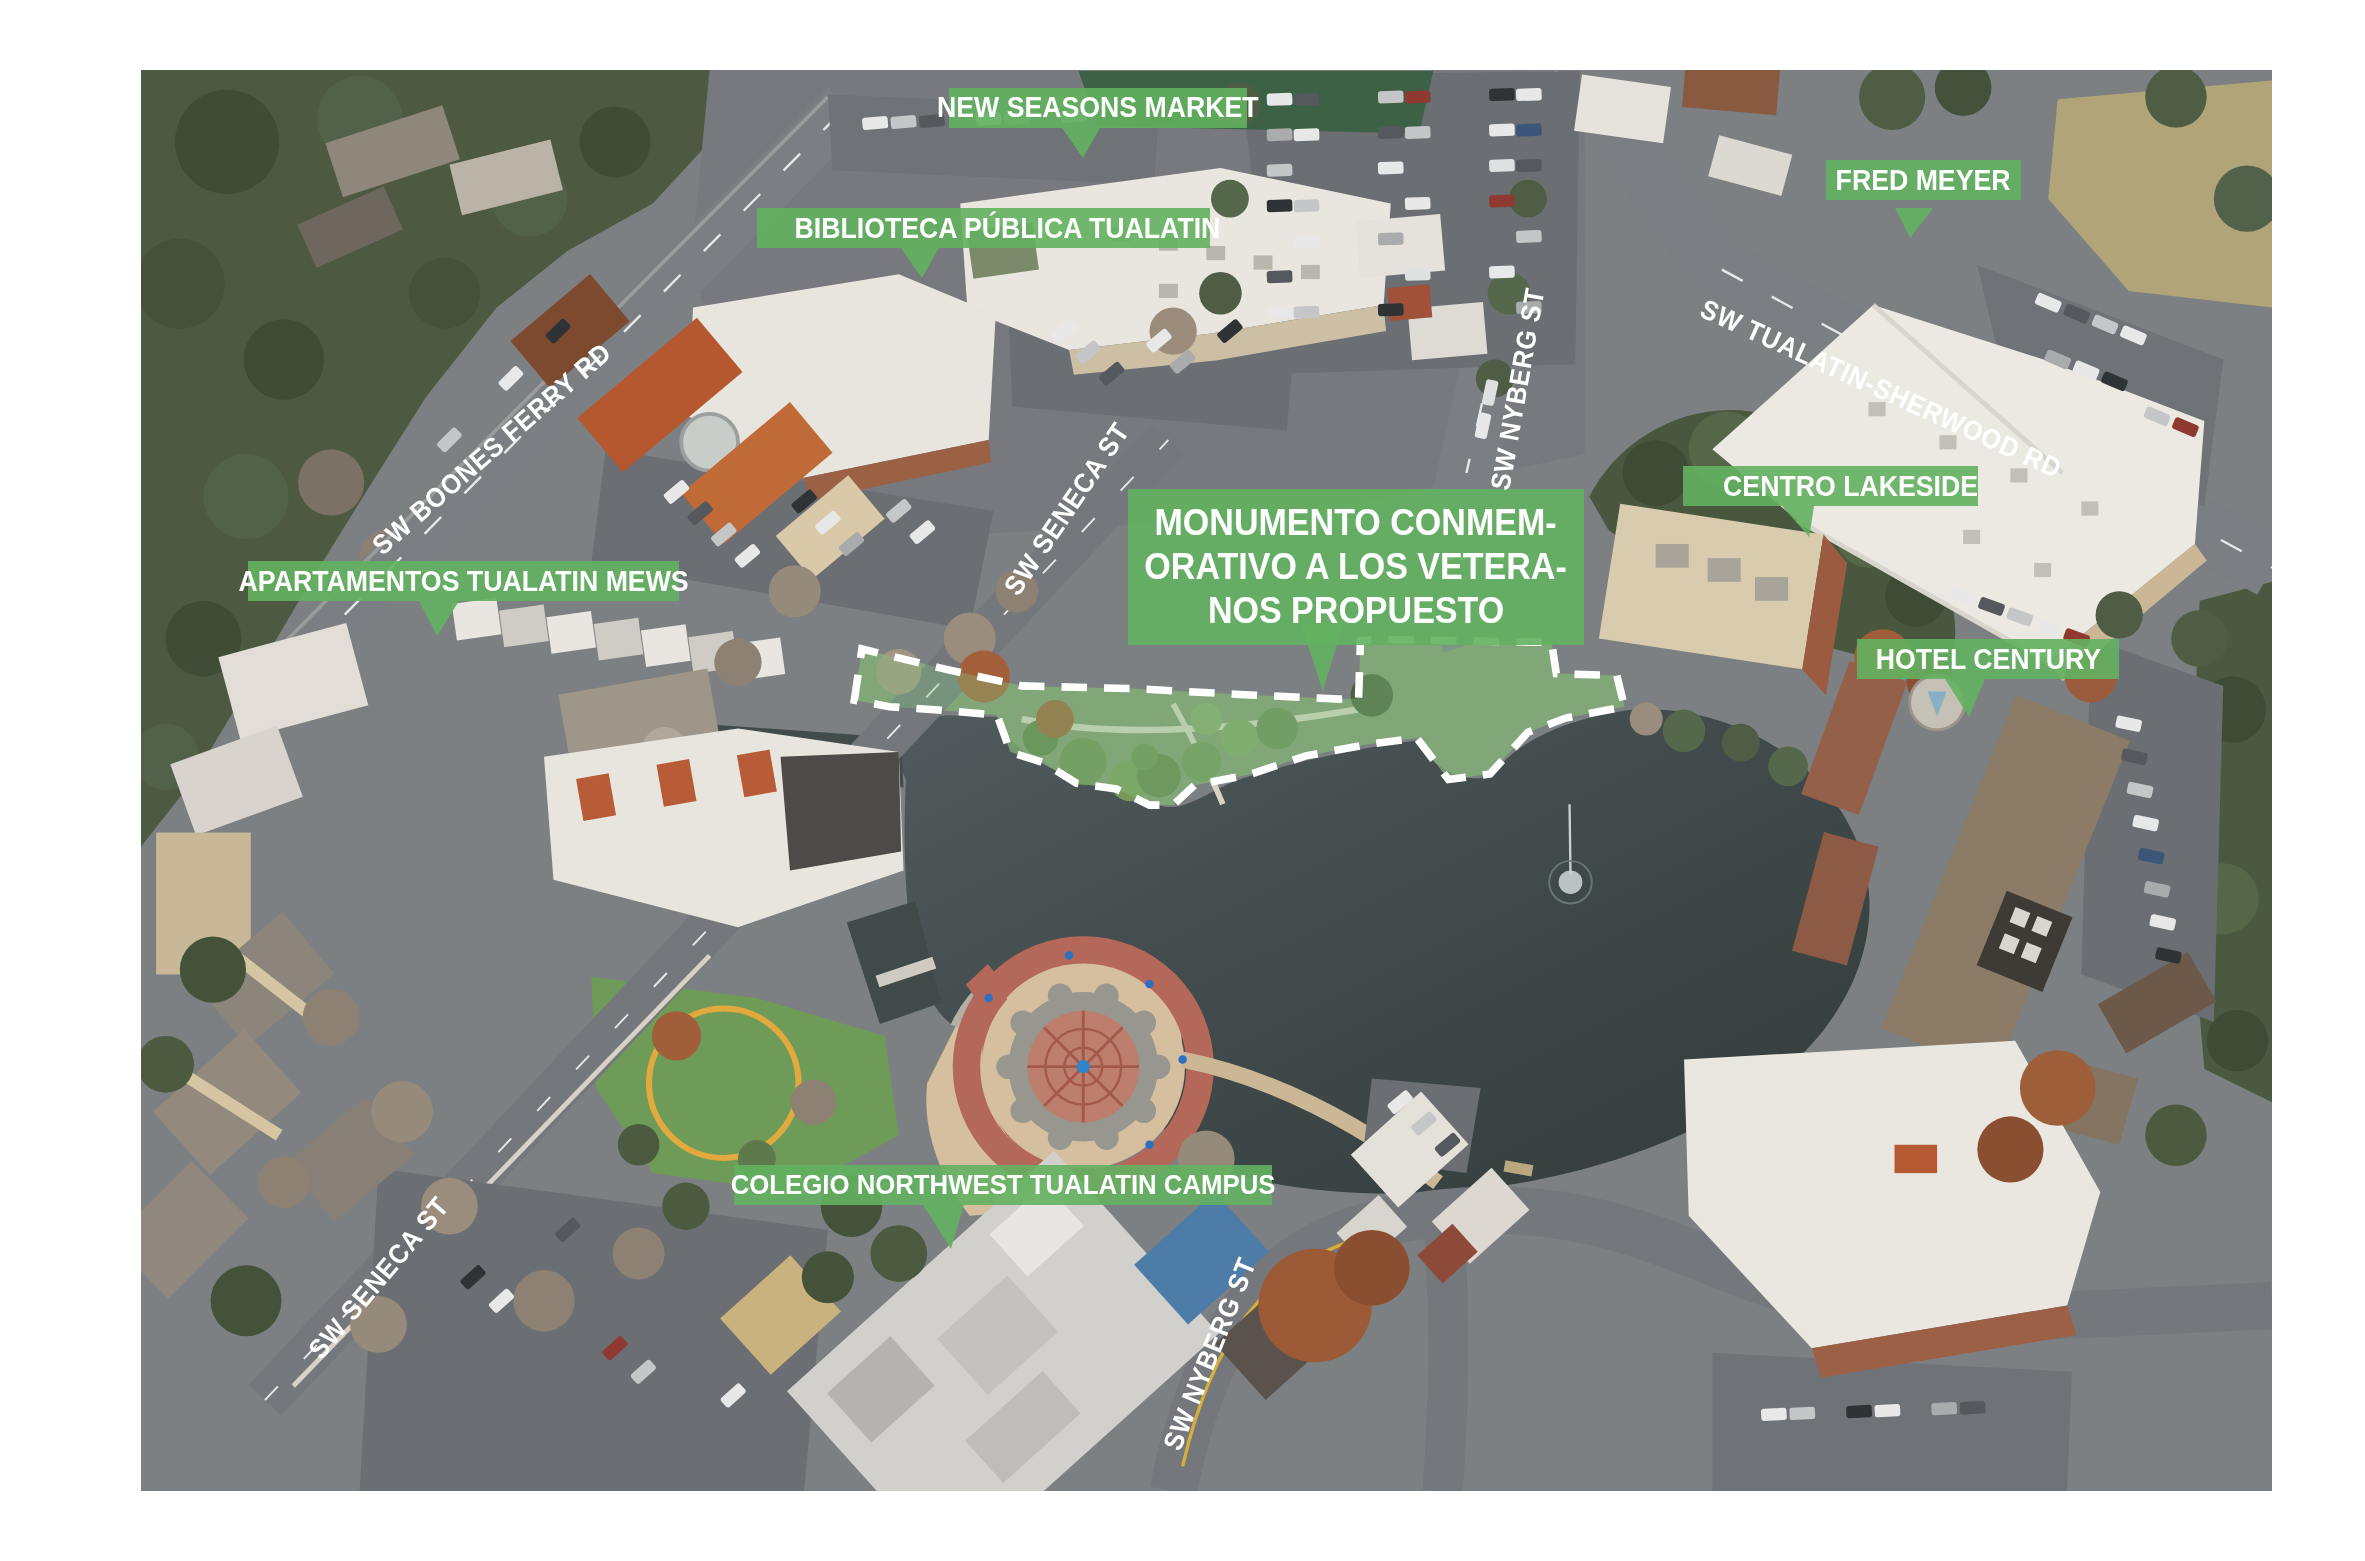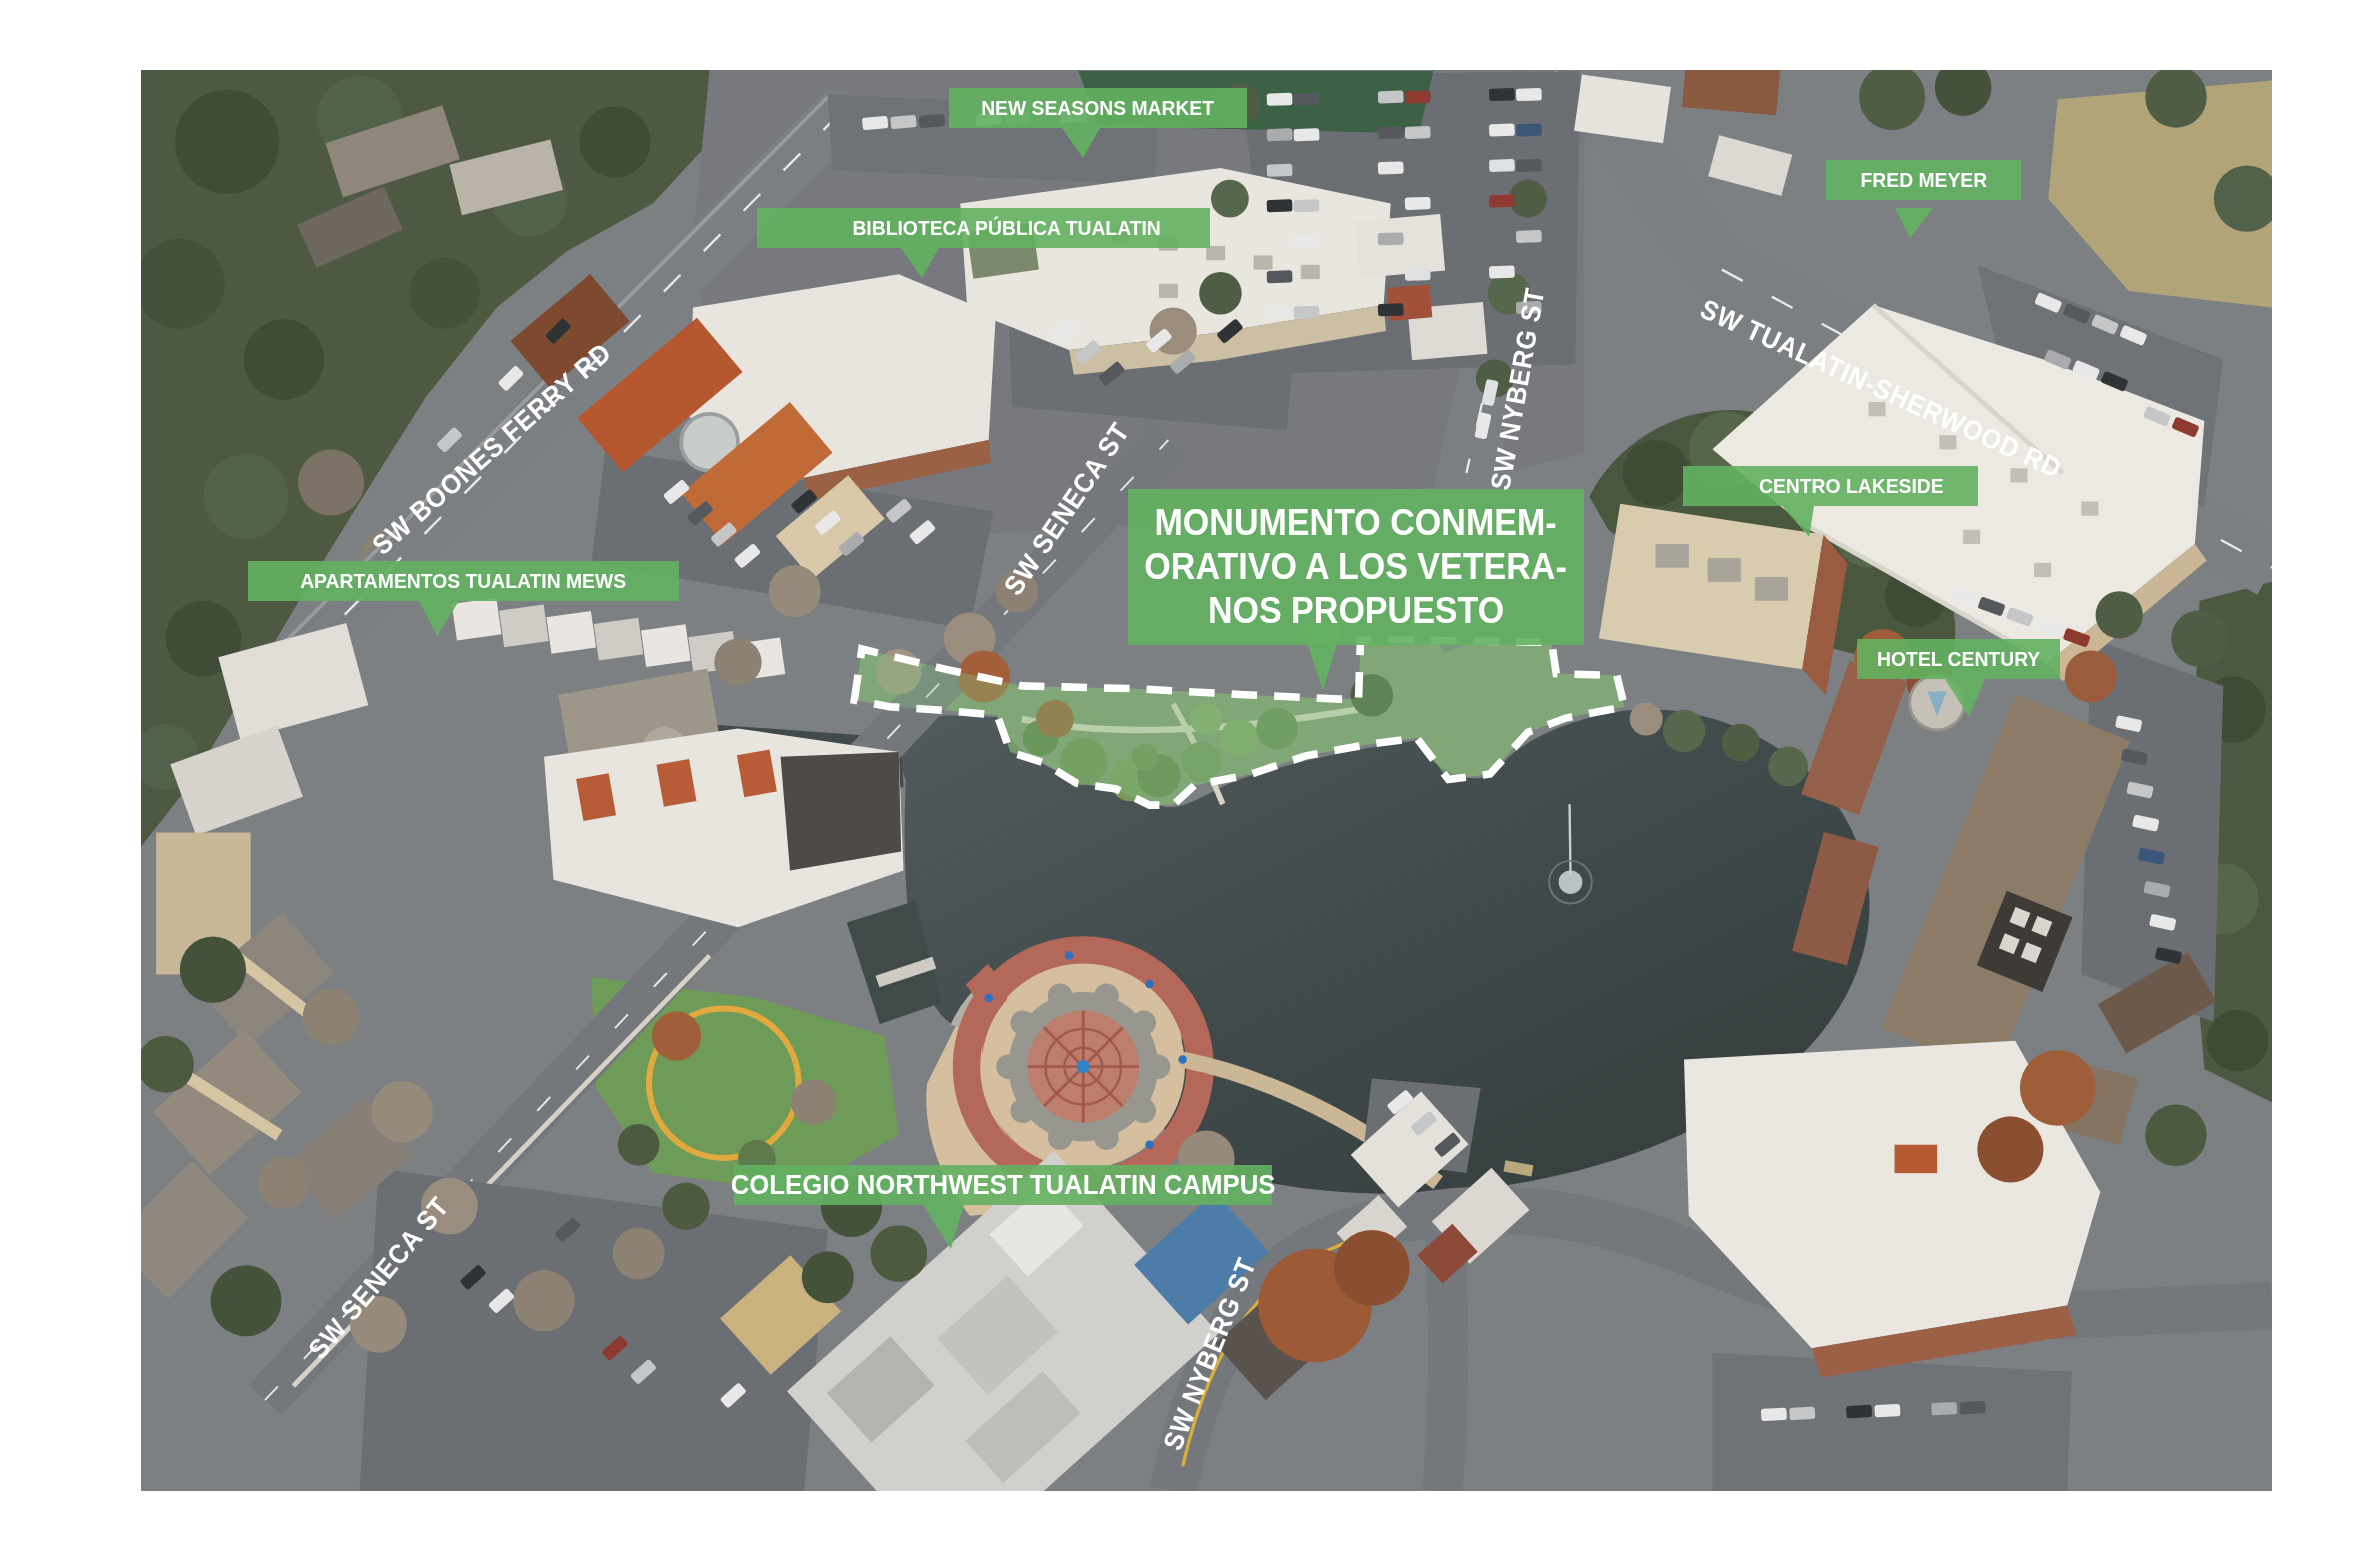--- a/index.html
+++ b/index.html
@@ -7,21 +7,21 @@
   .page{position:relative;width:2413px;height:1561px;background:#ffffff;}
   .photo{position:absolute;left:141px;top:70px;width:2131px;height:1421px;background:#7d8082;overflow:hidden;}
   .scene{position:absolute;left:0;top:0;width:100%;height:100%;display:block;}
   .lbl{position:absolute;background:rgba(99,177,97,0.90);color:#fff;font-weight:700;
        display:flex;align-items:center;justify-content:center;text-align:center;}
   .lbl .t{white-space:nowrap;transform:scaleX(0.92);}
   .lbl.big{flex-direction:column;}
   .tail{position:absolute;background:rgba(99,177,97,0.90);}
   .street{position:absolute;color:#ffffff;font-weight:700;font-size:27.4px;letter-spacing:0.9px;
           white-space:nowrap;transform-origin:center;}
-  .fs58{font-size:21px;} .fs60{font-size:28px;}
+  .fs58{font-size:29px;} .fs60{font-size:28px;}
   .big{font-size:37px;line-height:44px;}
 </style>
 </head>
 <body>
 
 <div class="page">
  <div class="photo">
 
   <svg class="scene" viewBox="298 148 4505 3004" preserveAspectRatio="none" xmlns="http://www.w3.org/2000/svg">
     <defs>
@@ -451,21 +451,21 @@
   <div class="lbl fs58" style="left:1685px;top:90px;width:195px;height:40px;">
         <span class="t">FRED MEYER</span>
       </div>
   <div class="tail" style="left:1754px;top:138px;width:38px;height:30px;clip-path:polygon(0 0,100% 0,40% 100%);"></div>
 
   <div class="lbl fs58" style="left:1542px;top:396px;width:254px;height:40px;padding-left:41px;">
         <span class="t">CENTRO LAKESIDE</span>
       </div>
   <div class="tail" style="left:1633px;top:436px;width:40px;height:31px;clip-path:polygon(20% 0,100% 0,88% 100%);"></div>
 
-  <div class="lbl fs58" style="left:1716px;top:569px;width:203px;height:40px;">
+  <div class="lbl fs58" style="left:1716px;top:569px;width:262px;height:40px;">
         <span class="t">HOTEL CENTURY</span>
       </div>
   <div class="tail" style="left:1804px;top:609px;width:40px;height:38px;clip-path:polygon(0 0,100% 0,60% 100%);"></div>
 
   <div class="lbl fs58" style="left:107px;top:491px;width:431px;height:40px;">
         <span class="t">APARTAMENTOS TUALATIN MEWS</span>
       </div>
   <div class="tail" style="left:278px;top:531px;width:40px;height:35px;clip-path:polygon(0 0,100% 0,45% 100%);"></div>
 
   <div class="lbl fs60" style="left:593px;top:1095px;width:538px;height:40px;">

